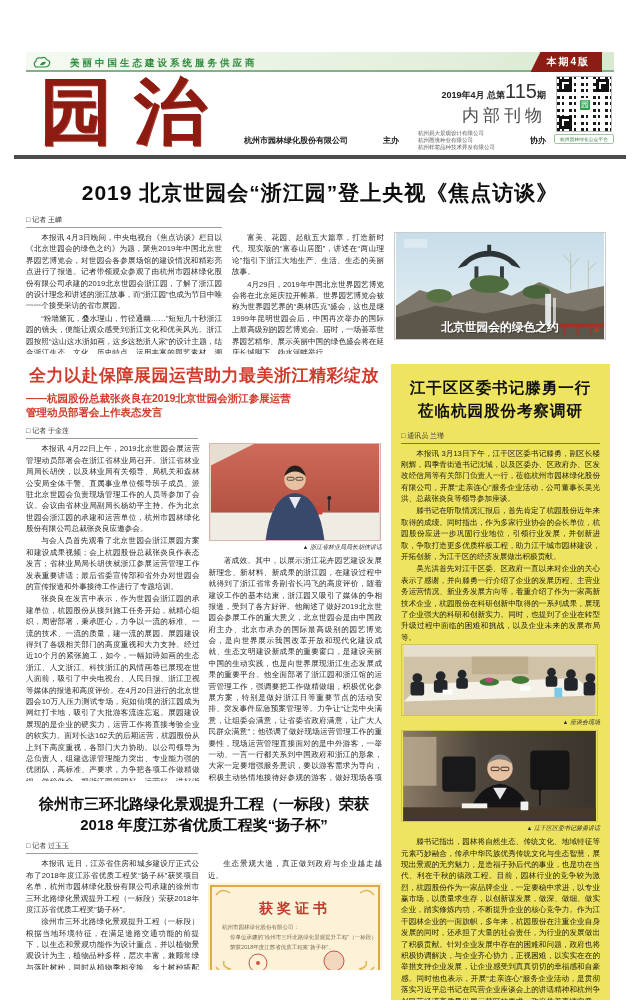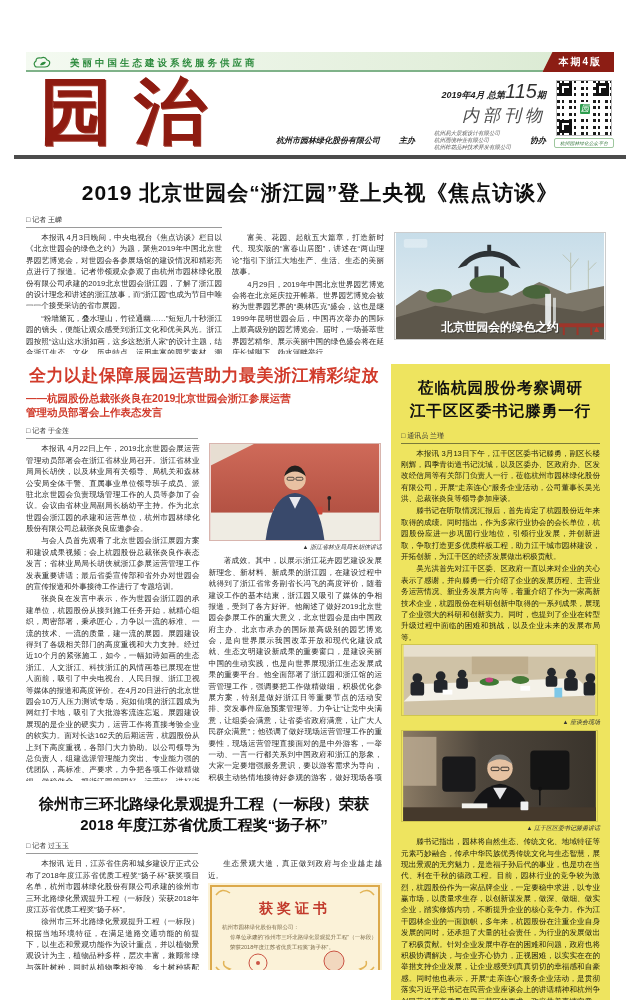--- a/index.html
+++ b/index.html
@@ -12,44 +12,44 @@
   
   .topband {
     margin:52px 26px 0; height:20px; display:flex; align-items:flex-end;
     background:linear-gradient(to right,#f4faf1,#e3efdc 70%,#d8e9d0);
     border-bottom:2px solid #7fb289; position:relative; padding-left:6px;gap:12px;
   }
   .topband .logo { width:20px; height:14px; margin-right:6px; }
   .tagline { font-size:9.5px; font-weight:bold; color:#2e8b3e; letter-spacing:3px;
     font-family:"Liberation Serif", serif; }
   .issue-badge {
-    position:absolute; right:0; top:0; height:20px; padding:0 12px 0 16px;
+    position:absolute; right:12px; top:0; height:20px; padding:0 12px 0 16px;
     background:#8c1d14; color:#fff; font-size:10px; font-weight:bold;
     display:flex; align-items:center; letter-spacing:2px;
     clip-path:polygon(10px 0,100% 0,100% 100%,0 100%);
   }
   .issue-badge:before{ content:""; position:absolute; left:2px; top:0; width:3px; height:100%;
     background:#fff; transform:skewX(-25deg); }
   
   .masthead { margin:4px 26px 0; height:76px; display:flex; align-items:flex-start; }
   .paper-title {
     font-family:"DejaVu Serif","Liberation Serif",serif; font-weight:bold;
     font-size:72px; line-height:70px; color:#8e1b11; letter-spacing:22px;
     text-shadow:1px 1px 0 #a33c2e; white-space:nowrap; flex:0 0 auto; margin-left:14px;
   }
-  .mast-right { margin-left:auto; display:flex; align-items:center; gap:8px;font-style:italic; }
+  .mast-right { margin-left:auto; display:flex; align-items:flex-start; gap:8px; }
   .mast-info { text-align:right; padding-top:4px; }
   .dateline { font-size:9px; font-weight:bold; color:#222; white-space:nowrap; }
   .dateline .big { font-size:20px; font-weight:normal; color:#333; letter-spacing:0; }
   .pubtype { font-size:17px; color:#4c4c4c; letter-spacing:4px; margin-top:1px; }
   .org-row { display:flex; align-items:center; justify-content:flex-end; gap:19px; margin-top:3px; }
   .organizer { font-size:8px; font-weight:bold; color:#222; white-space:nowrap; }
   .co-org { text-align:left; }
   .co-org div { font-size:5.5px; color:#555; line-height:1.3; white-space:nowrap; }
-  .role { font-size:8px; font-weight:bold; color:#222; }
+  .role { font-size:8px; font-weight:bold; color:#222;margin-left:16px; }
   
   .qr-wrap { width:60px; text-align:center; }
   .qr {
     width:56px; height:56px; margin:0 auto; position:relative; border:1px solid #bbb;
     background:
       repeating-linear-gradient(90deg,#1c1c1c 0 3px,#fff 3px 5px,#1c1c1c 5px 7px,#fff 7px 12px),
       repeating-linear-gradient(0deg,#1c1c1c 0 3px,#fff 3px 6px,#1c1c1c 6px 9px,#fff 9px 13px);
     background-blend-mode:lighten;
   }
   .qr .fp { position:absolute; width:13px; height:13px; border:3px solid #111; background:#fff; }
@@ -289,22 +289,22 @@
                 <circle cx="126" cy="78" r="10" fill="none" stroke="#c23a2c" stroke-width="1" opacity="0.85"></circle>
               </svg>
             </div>
           </div>
         </div>
       </div>
 
       <div class="right-col">
         <div class="yellow-box">
           <div class="a3-headline">
+            <div>江干区区委书记滕勇一行</div>
             <div>莅临杭园股份考察调研</div>
-            <div>江干区区委书记滕勇一行</div>
           </div>
           <div class="byline a3-byline">□ 通讯员 兰瑾</div>
           <div class="bodytext">
             <p>本报讯 3月13日下午，江干区区委书记滕勇，副区长楼刚辉，四季青街道书记沈珹，以及区委办、区政府办、区发改经信局等有关部门负责人一行，莅临杭州市园林绿化股份有限公司，开展“走亲连心”服务企业活动，公司董事长吴光洪、总裁张炎良等领导参加座谈。</p>
             <p>滕书记在听取情况汇报后，首先肯定了杭园股份近年来取得的成绩。同时指出，作为多家行业协会的会长单位，杭园股份应进一步巩固行业地位，引领行业发展，并创新进取，争取打造更多优质样板工程，助力江干城市园林建设，开拓创新，为江干区的经济发展做出积极贡献。</p>
             <p>吴光洪首先对江干区委、区政府一直以来对企业的关心表示了感谢，并向滕勇一行介绍了企业的发展历程、主营业务运营情况、新业务发展方向等，着重介绍了作为一家高新技术企业，杭园股份在科研创新中取得的一系列成果，展现了企业强大的科研和创新实力。同时，也提到了企业在转型升级过程中面临的困难和挑战，以及企业未来的发展布局等。</p>
           </div>
           <div class="a3-photo">
             <svg width="197" height="72" viewBox="0 0 197 72">
               <rect width="197" height="72" fill="#cfc2a6"></rect>

